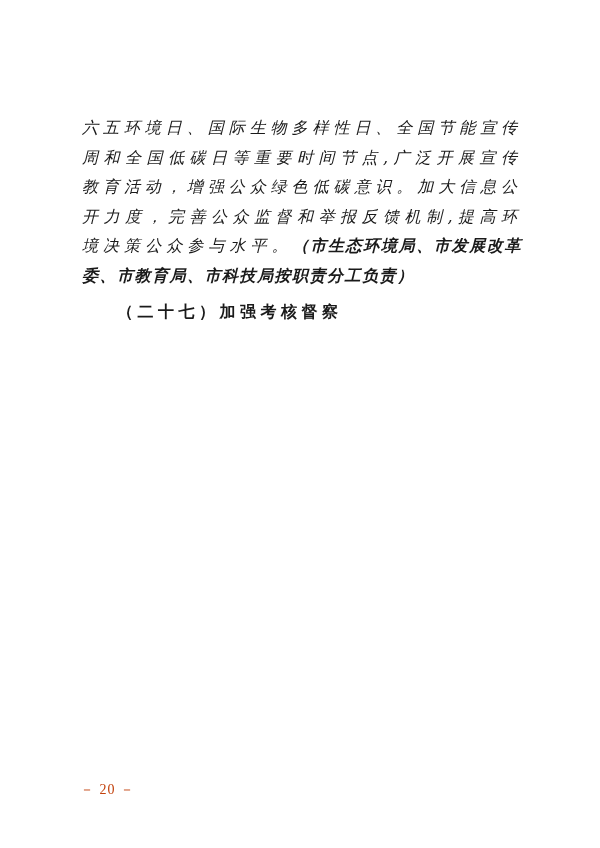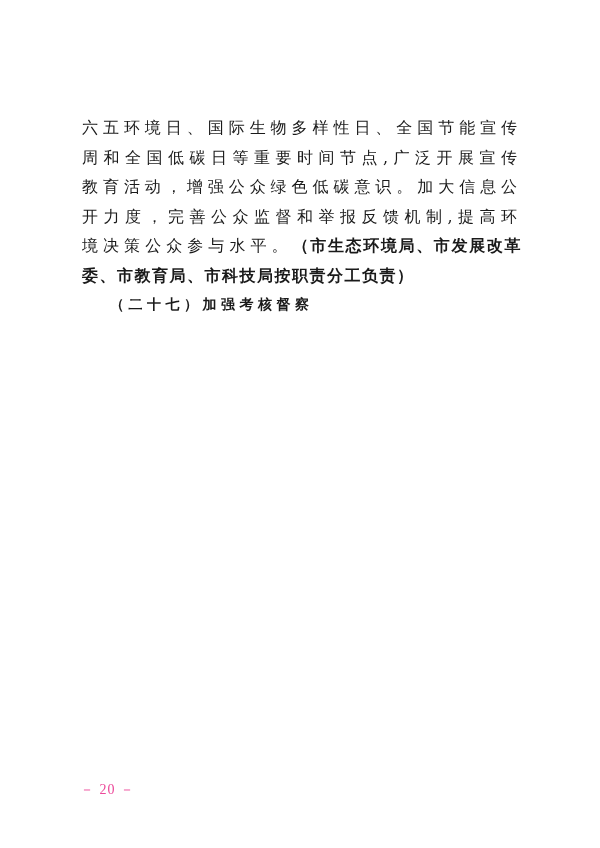--- a/index.html
+++ b/index.html
@@ -1,27 +1,27 @@
 <!DOCTYPE html>
 <html><head>
 <meta charset="utf-8">
 <style>
   html, body { margin: 0; padding: 0; background: #ffffff; }
   body { width: 600px; height: 848px; position: relative; overflow: hidden;
          font-family: "DejaVu Serif", "Liberation Serif", serif; color: #1a1a1a; }
   .page-body { position: absolute; left: 82px; top: 113px; width: 440px; }
   .para { margin: 0; font-size: 16px; line-height: 29.5px; letter-spacing: 4.9px;
-          text-align: justify; text-justify: inter-character; }
+          text-align: justify; text-justify: inter-character; font-style: italic; }
   .indent { text-indent: 41px; }
   .bold { font-family: "DejaVu Sans", "Liberation Sans", sans-serif; font-weight: bold;
           letter-spacing: 1.5px; }
-  .heading { margin: 0; font-size: 14px; line-height: 29.5px; letter-spacing: 4.5px;
+  .heading { margin: 7px; font-size: 16px; line-height: 29.5px; letter-spacing: 4.5px;
              font-weight: bold; padding-left: 28px; }
   .page-number { position: absolute; left: 80px; top: 781px; font-size: 14px;
-                 font-family: "Liberation Serif", serif; letter-spacing: 1px; color: #ec4899; }
+                 font-family: "Liberation Serif", serif; letter-spacing: 1px; color: #c2410c; }
 </style>
 </head>
 <body>
 
 <div class="page-body">
   <p class="para"><span>六五环境日、国际生物多样性日、全国节能宣传周和全国低碳日等重要时间节点,广泛开展宣传教育活动，增强公众绿色低碳意识。加大信息公开力度，完善公众监督和举报反馈机制,提高环境决策公众参与水平。</span><span class="bold">（市生态环境局、市发展改革委、市教育局、市科技局按职责分工负责）</span></p>
   <p class="heading">（二十七）加强考核督察</p>
 </div>
 
 <div class="page-number">－ 20 －</div>

